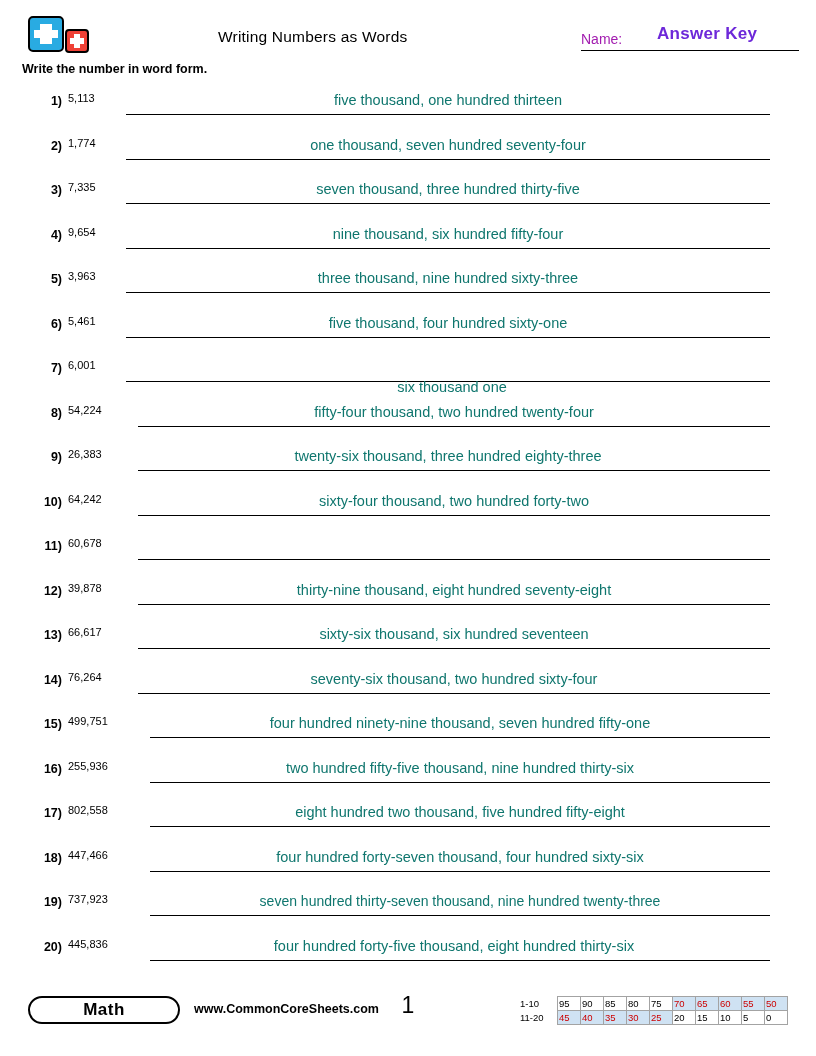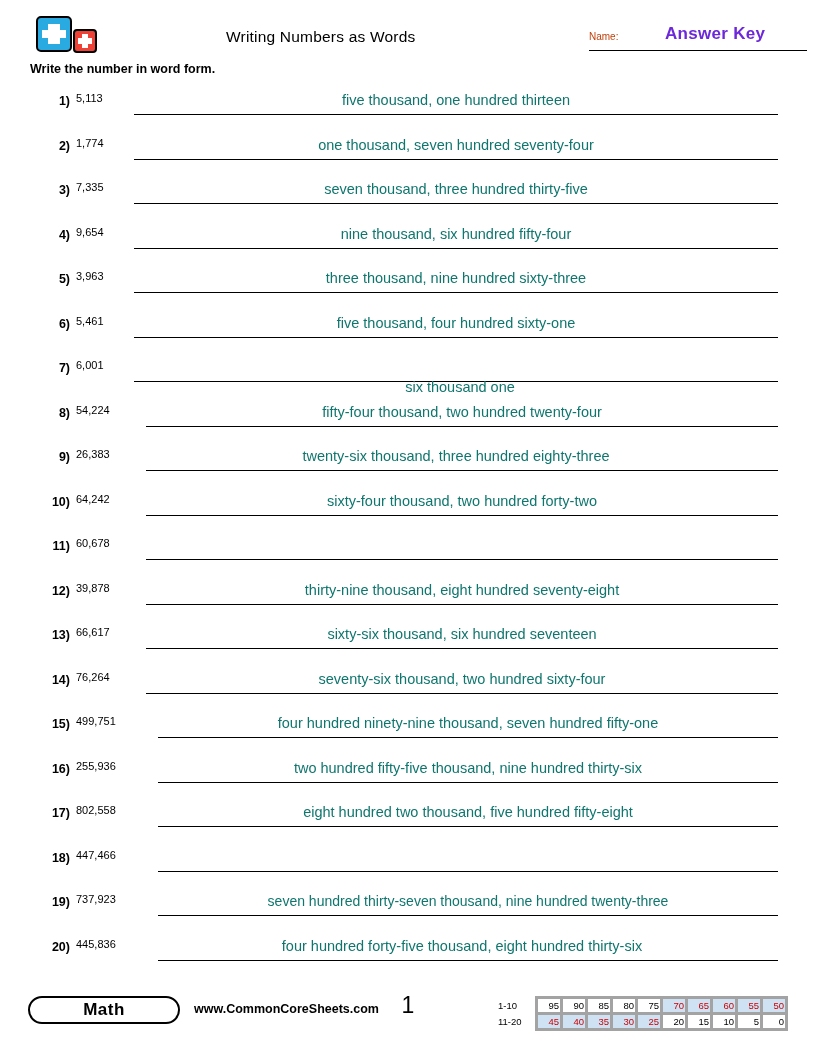--- a/index.html
+++ b/index.html
@@ -14,21 +14,21 @@
     color: #000000;
     position: relative;
     overflow: hidden;
   }
 
   .page {
     position: relative;
     width: 816px;
     height: 1056px;
     box-sizing: border-box;
-    padding: 14px 28px 0 36px;
+    padding: 14px 28px 0 28px;
   }
 
   
   .header {
     position: relative;
     height: 46px;
   }
   .logo {
     position: absolute;
     left: 0;
@@ -43,22 +43,22 @@
     left: 190px;
     top: 14px;
     font-size: 15.5px;
     font-weight: normal;
     letter-spacing: 0.2px;
   }
   .name-label {
     position: absolute;
     left: 553px;
     top: 17px;
-    font-size: 10px;
-    color: #c2410c;
+    font-size: 14px;
+    color: #a21caf;
   }
   .answer-key {
     position: absolute;
     left: 629px;
     top: 10px;
     font-size: 17px;
     font-weight: bold;
     color: #6d28d9;
     letter-spacing: 0.3px;
   }
@@ -158,24 +158,24 @@
   }
 
   .score-table {
     position: absolute;
     right: 0;
     top: 0;
     border-collapse: collapse;
     font-size: 9.5px;
   }
   .score-table td {
-    border: 3px solid #a3a3a3;
+    border: 1px solid #a3a3a3;
     width: 20px;
     height: 13px;
-    text-align: right;
+    text-align: left;
     padding: 0 1px;
     font-family: "Liberation Sans", sans-serif;
   }
   .score-table td.rangelabel {
     border: none;
     width: 34px;
     text-align: left;
     font-size: 9.5px;
     padding-right: 3px;
   }
@@ -329,20 +329,21 @@
       <span class="num">17)</span>
       <span class="value">802,558</span>
       <span class="answer-line" style="left: 122px; width: 620px;"></span>
       <span class="answer-text" style="left: 122px; width: 620px;">eight hundred two thousand, five hundred fifty-eight</span>
     </div>
 
     <div class="row">
       <span class="num">18)</span>
       <span class="value">447,466</span>
       <span class="answer-line" style="left: 122px; width: 620px;"></span>
+      <span class="answer-text" style="left: 122px; width: 620px;">four hundred forty-seven thousand, four hundred sixty-six</span>
     </div>
 
     <div class="row">
       <span class="num">19)</span>
       <span class="value">737,923</span>
       <span class="answer-line" style="left: 122px; width: 620px;"></span>
       <span class="answer-text" style="left: 122px; font-size: 14px; width: 620px;">seven hundred thirty-seven thousand, nine hundred twenty-three</span>
     </div>
 
     <div class="row">

